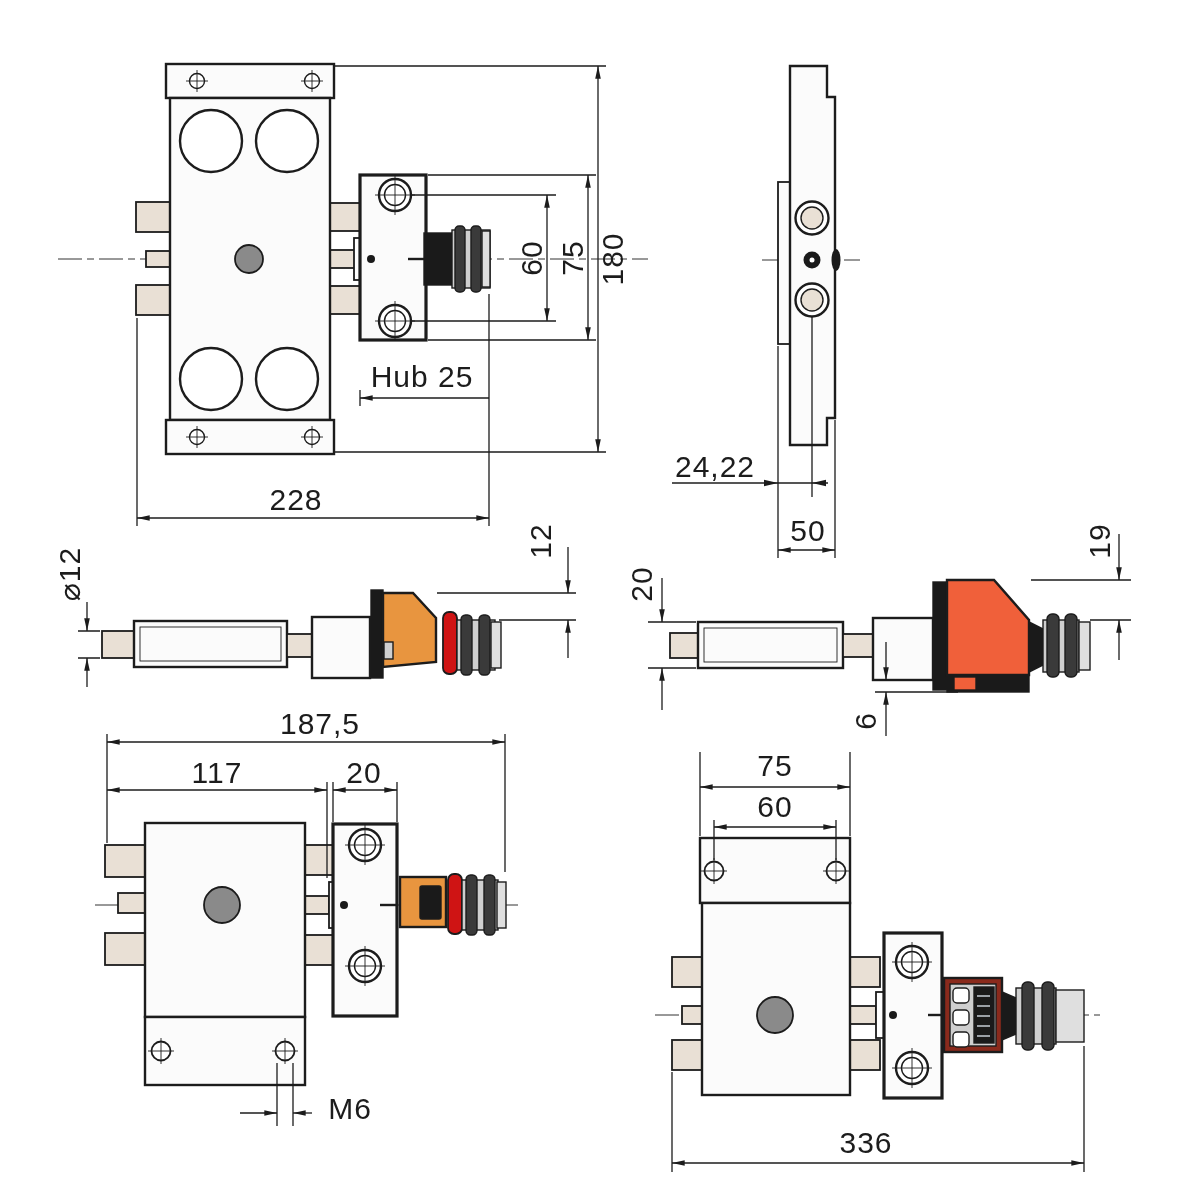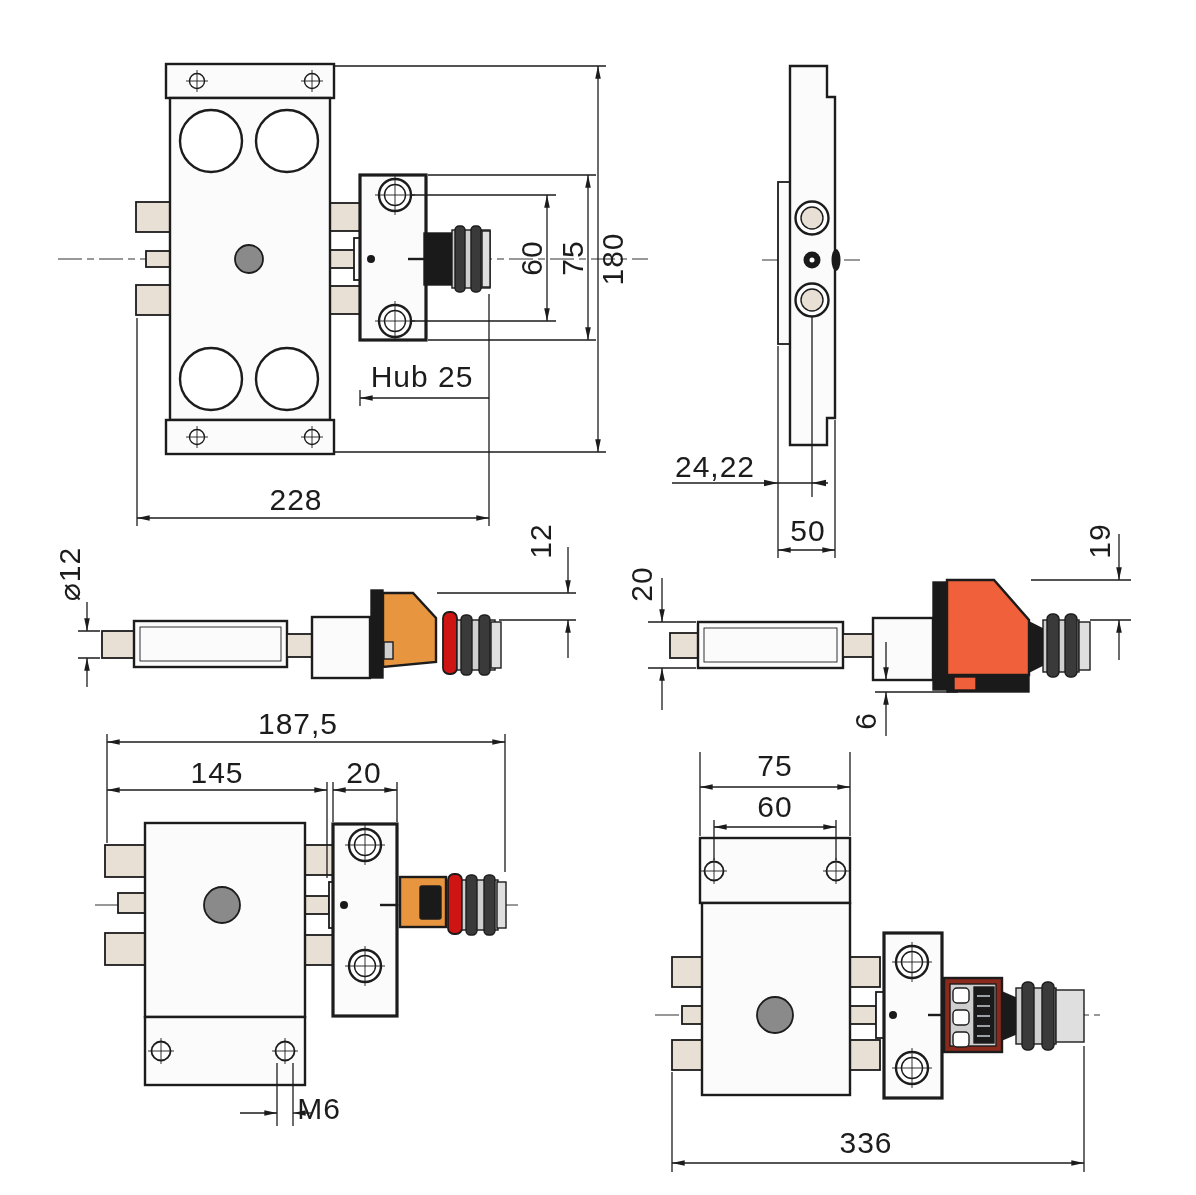--- a/index.html
+++ b/index.html
@@ -292,22 +292,22 @@
 <div class="lbl" style="left:715px;top:467px">24,22</div>
 <div class="lbl" style="left:808px;top:531px">50</div>
 
 <div class="lbl rot" style="left:70px;top:574px">⌀12</div>
 <div class="lbl rot" style="left:541px;top:541px">12</div>
 
 <div class="lbl rot" style="left:642px;top:584px">20</div>
 <div class="lbl rot" style="left:1100px;top:541px">19</div>
 <div class="lbl rot" style="left:866px;top:721px">6</div>
 
-<div class="lbl" style="left:298px;top:724px">187,5</div>
-<div class="lbl" style="left:217px;top:773px">145</div>
+<div class="lbl" style="left:320px;top:724px">187,5</div>
+<div class="lbl" style="left:217px;top:773px">117</div>
 <div class="lbl" style="left:364px;top:773px">20</div>
-<div class="lbl" style="left:319px;top:1109px">M6</div>
+<div class="lbl" style="left:350px;top:1109px">M6</div>
 
 <div class="lbl" style="left:775px;top:766px">75</div>
 <div class="lbl" style="left:775px;top:807px">60</div>
 <div class="lbl" style="left:866px;top:1143px">336</div>
 
 </div>
 
 </body></html>

